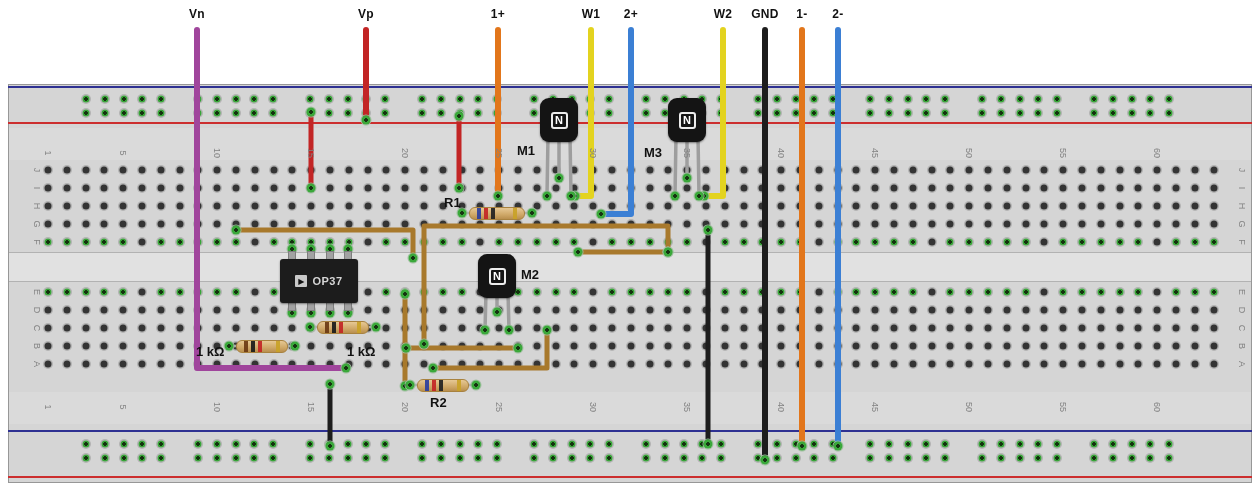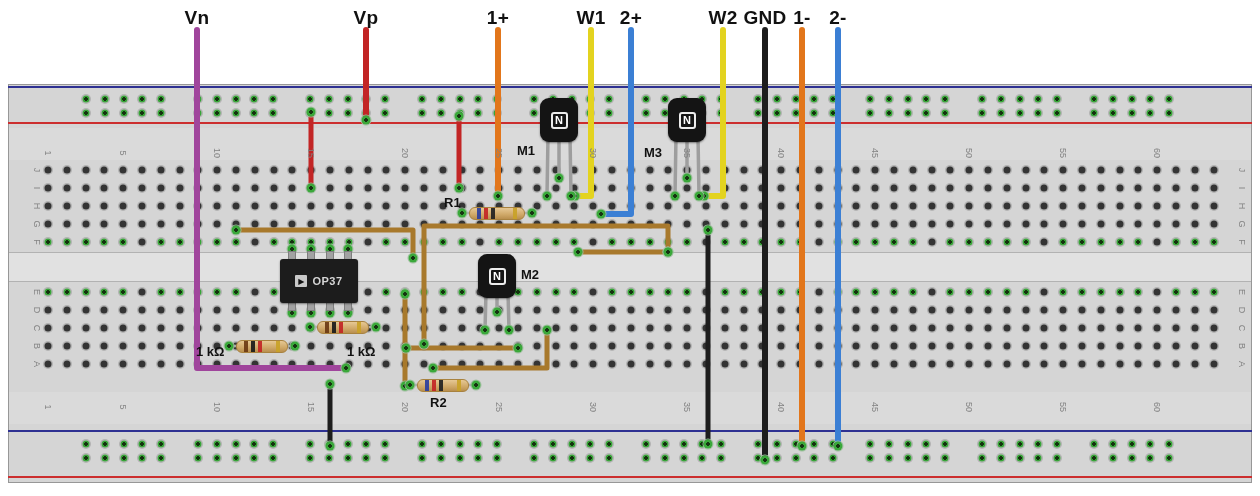--- a/index.html
+++ b/index.html
@@ -4,21 +4,21 @@
 <style>
   *{box-sizing:border-box;margin:0;padding:0}
   body{font-family:"Liberation Sans",sans-serif;background:#fff}
   #stage{position:relative;width:1260px;height:496px;background:#fff;overflow:hidden}
   #board{position:absolute;left:8px;top:84px;width:1244px;height:399px;background:#d5d5d5;border:1px solid #979797}
   .layer{position:absolute;left:0;top:0;width:1260px;height:496px;pointer-events:none}
   #wire-layer{position:absolute;left:0;top:0;pointer-events:none}
   .hline{position:absolute;left:8px;width:1244px;height:2px}
   .band-light{position:absolute;left:9px;width:1242px;background:#dadada}
   #groove{position:absolute;left:9px;top:252px;width:1242px;height:30px;background:#e1e1e1;border-top:1px solid #b2b2b2;border-bottom:1px solid #b2b2b2}
-  .top-label{position:absolute;top:7px;transform:translateX(-50%);font-size:19px;font-weight:700;color:#111;white-space:nowrap;letter-spacing:.3px}
+  .top-label{position:absolute;top:7px;transform:translateX(-50%);font-size:12px;font-weight:700;color:#111;white-space:nowrap;letter-spacing:.3px}
   .idx{position:absolute;font-size:9px;color:#828282;transform:translate(-50%,-50%) rotate(90deg)}
   .hole{position:absolute;width:7px;height:7px;border-radius:50%;background:#343434;box-shadow:0 0 0 1.5px #b3b3b3;transform:translate(-50%,-50%)}
   .hole.green{background:radial-gradient(circle,#14320f 0 1.6px,#38a338 1.7px)}
   .cdot{position:absolute;width:9px;height:9px;border-radius:50%;background:radial-gradient(circle,#163312 0 1.8px,#3aa83a 1.9px);box-shadow:0 0 0 1px #9fbf9f;transform:translate(-50%,-50%)}
   .ic{position:absolute;background:#1c1c1c;border-radius:3px;display:flex;align-items:center;justify-content:center;gap:5px;box-shadow:0 1px 2px rgba(0,0,0,.45)}
   .ic-logo{width:12px;height:12px;background:#c9c9c9;color:#111;font-size:8px;display:flex;align-items:center;justify-content:center;border-radius:1px;flex:0 0 auto}
   .ic-text{color:#d6d6d6;font-size:11px;font-weight:700;letter-spacing:.5px}
   .ic-pin{position:absolute;width:8px;height:9px;background:#a2a2a2;border:1px solid #7e7e7e}
   .transistor{position:absolute;width:38px;height:44px;background:#141414;border-radius:9px;display:flex;align-items:center;justify-content:center;box-shadow:0 1px 2px rgba(0,0,0,.45)}
   .chip-box{width:17px;height:17px;border:2px solid #ececec;border-radius:3px;color:#fff;font-size:11px;font-weight:700;display:flex;align-items:center;justify-content:center}

